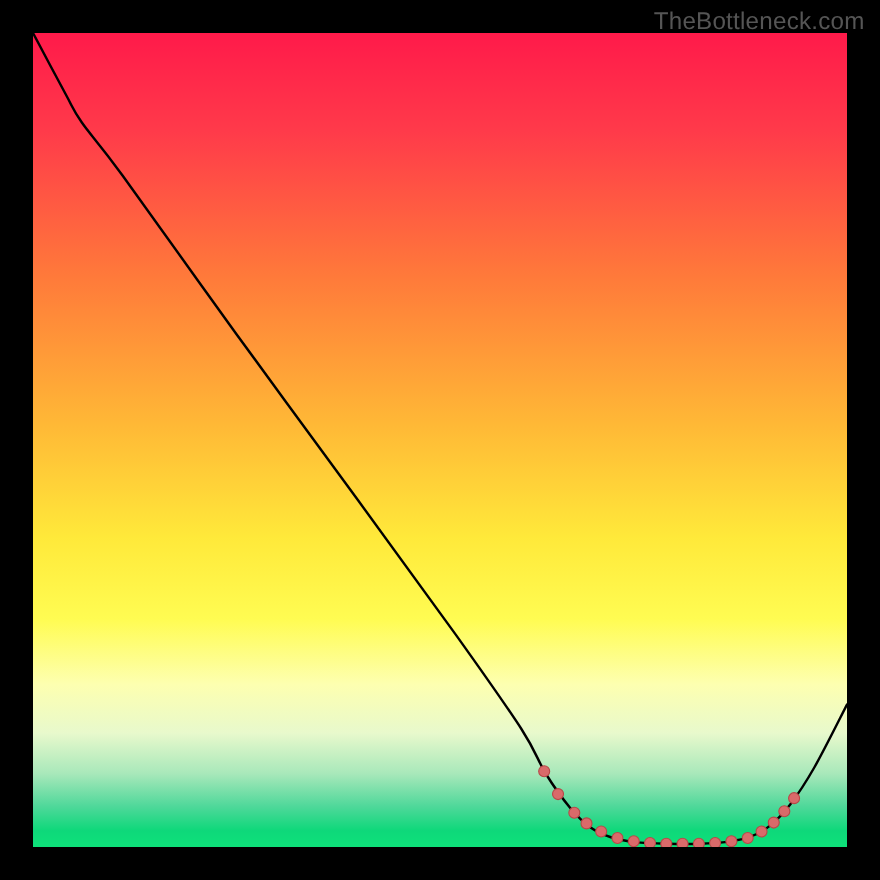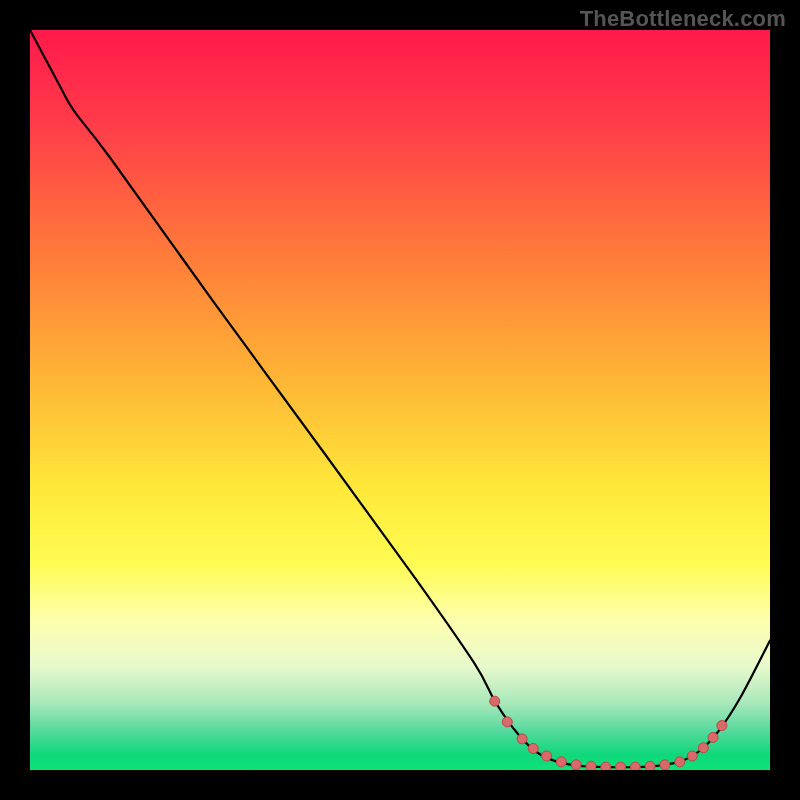--- a/index.html
+++ b/index.html
@@ -10,21 +10,21 @@
     position: relative;
     font-family: Arial, sans-serif;
     overflow: hidden;
   }
   .watermark {
     position: absolute;
     top: 6px;
     right: 14px;
     color: #555;
     font-size: 22px;
-    font-weight: 700;
+    font-weight: 400;
     z-index: 10;
     letter-spacing: 0.2px;
   }
   .plot-area {
     position: absolute;
     left: 30px;
     top: 30px;
     width: 740px;
     height: 740px;
   }

